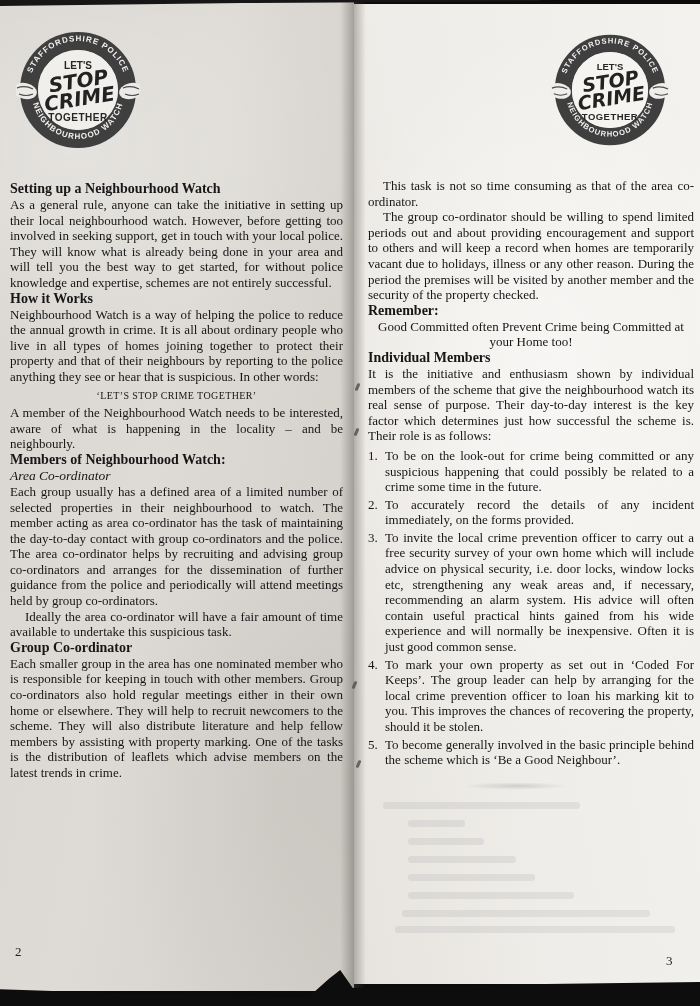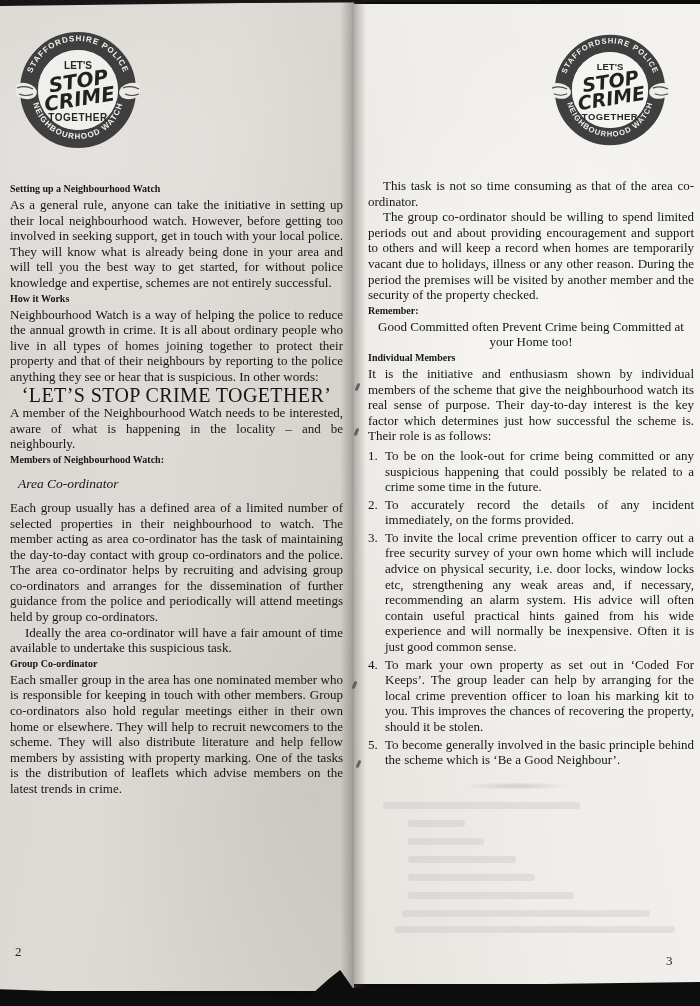--- a/index.html
+++ b/index.html
@@ -23,27 +23,27 @@
     clip-path:polygon(0 58%,14% 66%,30% 72%,44% 79%,47% 32%,48.6% 10%,50.4% 55%,56% 50%,78% 45%,100% 40%,100% 100%,0 100%);}
   
   .logo{position:absolute;}
   .logo-left{left:16px;top:28px;}
   .logo-right{left:551px;top:31px;}
   
   .col{position:absolute;font-size:13px;line-height:15.6px;}
   .col-left{left:10px;top:181px;width:333px;}
   .col-right{left:368px;top:178px;width:326px;}
   .col p{margin:0;text-align:justify;}
-  .col h3{margin:0;font-size:10px;line-height:16px;font-weight:bold;}
-  .col h4{margin:8px;font-size:13.5px;line-height:16px;font-weight:normal;font-style:italic;}
+  .col h3{margin:0;font-size:14px;line-height:16px;font-weight:bold;}
+  .col h4{margin:0;font-size:13.5px;line-height:16px;font-weight:normal;font-style:italic;}
   .gap-s{margin-top:6px;}
   .gap-m{margin-top:13px;}
   .gap-l{margin-top:18px;}
   .indent{text-indent:15px;}
-  .slogan{text-align:center !important;font-size:20px;letter-spacing:.4px;margin:3px 0 2px 0 !important;}
+  .slogan{text-align:center !important;font-size:10px;letter-spacing:.4px;margin:3px 0 2px 0 !important;}
   .centered{text-align:center !important;}
   .remember-text{padding:0 6px;}
   .nlist{margin-top:4px;}
   .li{display:flex;margin-top:2px;}
   .li .num{flex:none;width:17px;}
   .li .txt{flex:1;text-align:justify;}
   .page-num{position:absolute;font-size:13px;color:#222;}
   .page-num-left{left:15px;top:944px;}
   .page-num-right{left:666px;top:953px;}
   

